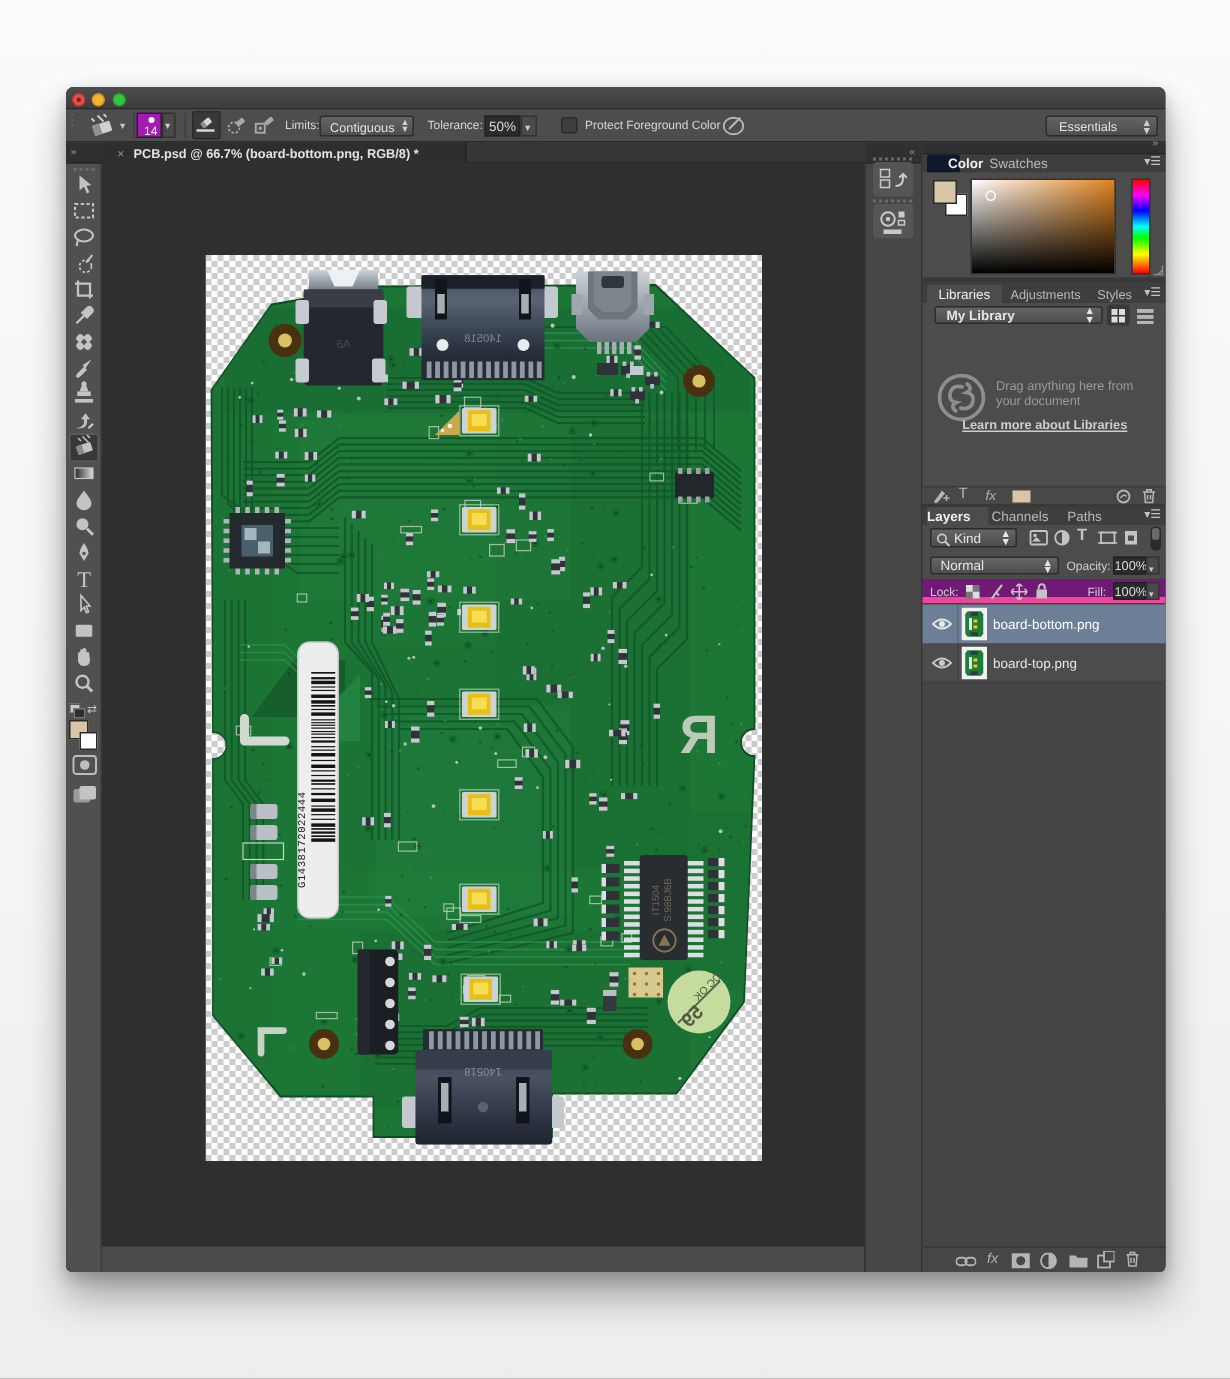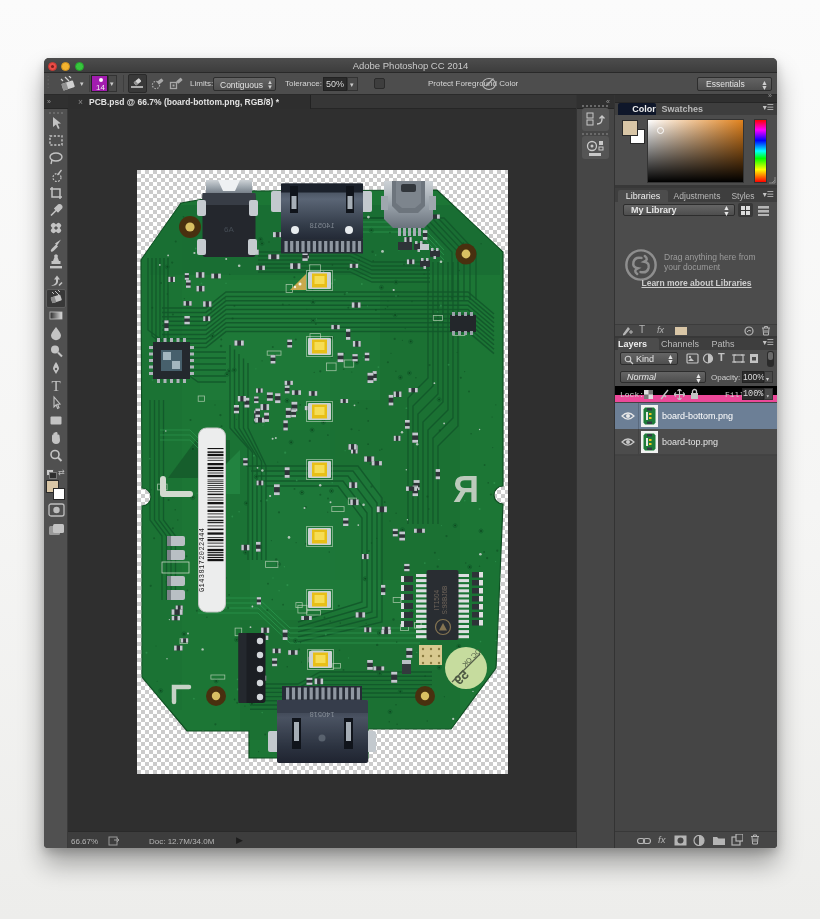--- a/index.html
+++ b/index.html
@@ -24,21 +24,20 @@
 .panels { position:absolute; left:570px; top:37px; width:163px; height:753px; background:#424242; border-left:1px solid #333; }
 svg { display:block; }
 </style></head><body>
 
 <div class="win">
   <div class="titlebar">
     <div class="tl" style="left:4px; background:#ed4d47; border:1px solid #c33a33;"></div>
     <div class="abs" style="left:7px; top:6.5px; width:3px; height:3px; border-radius:50%; background:#7c1f1d;"></div>
     <div class="tl" style="left:17.3px; background:#f3b32f; border:1px solid #d1921f;"></div>
     <div class="tl" style="left:30.5px; background:#38c53e; border:1px solid #24a32c;"></div>
-    <div class="title">Adobe Photoshop CC 2014</div>
   </div>
 
   <div class="opts">
     <div class="abs" style="left:3px; top:3px; color:#6e6e6e; font-size:8px; line-height:4px;">:<br>:<br>:</div>
     <svg class="abs" style="left:13px; top:3px;" width="22" height="16" viewBox="0 0 22 16">
         <g transform="rotate(-18 11 9)">
           <rect x="5" y="6" width="12" height="7" rx="1" fill="#d0d0d0"></rect>
           <rect x="5" y="6" width="5" height="7" fill="#909090"></rect>
         </g>
         <path d="M8,1 L12,5 M12,0 L14,2 M4,3 L6,5" stroke="#d0d0d0" stroke-width="1.2"></path>
@@ -78,21 +77,21 @@
     <div class="drop" style="left:169px; top:4px; width:63px; height:14px;">
         <span style="position:absolute;left:6px;top:2px;">Contiguous</span>
         <span class="ud" style="right:2px;top:2px;font-size:6px;">▲<br>▼</span>
       </div>
     <div class="lbl" style="left:241px;">Tolerance:</div>
     <div class="darkbox" style="left:279px; top:4px; width:24px; height:14px; line-height:13px;">50%</div>
     <div class="abs" style="left:303px; top:4px; width:11px; height:14px; background:#4a4a4a; border:1px solid #333;">
         <span style="position:absolute;left:2px;top:3px;font-size:7px;color:#ccc;">▾</span>
       </div>
     <div class="abs" style="left:330px; top:5px; width:11px; height:11px; background:#3e3e3e; border:1px solid #2b2b2b; border-radius:2px;"></div>
-    <div class="lbl" style="left:346px; font-size:8px;margin-left:38px;">Protect Foreground Color</div>
+    <div class="lbl" style="left:346px; font-size:8px;">Protect Foreground Color</div>
     <svg class="abs" style="left:437px; top:4px;" width="16" height="14" viewBox="0 0 16 14">
         <ellipse cx="8" cy="7" rx="6.5" ry="5.5" fill="none" stroke="#b9b9b9" stroke-width="1.2"></ellipse>
         <path d="M5,9 L11,3 M11,3 l1.5,-1.5" stroke="#b9b9b9" stroke-width="1.3"></path>
       </svg>
     <div class="drop" style="left:653px; top:4px; width:75px; height:14px;">
         <span style="position:absolute;left:8px;top:1px;">Essentials</span>
         <span class="ud">▲<br>▼</span>
       </div>
   </div>
 
@@ -1508,29 +1507,20 @@
 <g transform="translate(324,507) rotate(-45) scale(-1,1)">
             <text font-family="Liberation Sans" font-size="13" font-weight="bold" fill="#4e5a44" text-anchor="middle" y="5">59</text>
           </g>
 <g transform="translate(335,488) rotate(-45) scale(-1,1)">
             <text font-family="Liberation Sans" font-size="7" fill="#4e5a44" text-anchor="middle" y="2">QC OK</text>
           </g>
 <path d="M37,532 L37,517 L52,517" fill="none" stroke="#c6d2c6" stroke-width="4.5" stroke-linecap="round"></path>
 </svg>
       </div>
   </div>
-  <div class="status">
-    <span class="abs" style="left:3px; top:5px;">66.67%</span>
-    <svg class="abs" style="left:40px; top:4px;" width="12" height="10" viewBox="0 0 12 10">
-        <rect x="1" y="1" width="8" height="8" fill="none" stroke="#9a9a9a"></rect>
-        <path d="M6,4 L11,4 M9,2 L11,4 L9,6" stroke="#9a9a9a" fill="none"></path>
-      </svg>
-    <span class="abs" style="left:81px; top:5px;">Doc: 12.7M/34.0M</span>
-    <span class="abs" style="left:168px; top:3px; color:#1c1c1c; font-size:9px;">▶</span>
-  </div>
 
   <div class="dock">
     <div class="abs" style="left:0; top:0; width:38px; height:14px; background:#303030; border-bottom:1px solid #262626; color:#9a9a9a; font-size:7px; line-height:14px; text-align:right; padding-right:5px;">«</div>
     <div class="abs" style="left:5px; top:10px; width:26px; height:3px; border-top:2px dotted #6a6a6a;"></div>
     <div class="abs" style="left:5px; top:13px; width:27px; height:23px; background:#555555; border-radius:3px;">
       <svg width="27" height="24" viewBox="0 0 27 24">
           <rect x="5" y="5" width="6" height="5" fill="none" stroke="#c9c9c9"></rect>
           <rect x="5" y="12" width="6" height="5" fill="none" stroke="#c9c9c9"></rect>
           <path d="M15,16 q5,0 5,-5 l0,-3 m-2.5,2.5 l2.5,-2.5 2.5,2.5" fill="none" stroke="#c9c9c9" stroke-width="1.4"></path>
         </svg>
@@ -1545,22 +1535,22 @@
           <rect x="7" y="17" width="12" height="3" fill="#c9c9c9"></rect>
         </svg>
     </div>
   </div>
 
   <div class="panels">
 <div class="abs" style="left:0;top:0;width:163px;height:8px;background:#303030;border-bottom:1px solid #262626;">
         <span class="abs" style="right:6px;top:-3px;color:#9a9a9a;font-size:7px;">»</span>
       </div>
 <div class="abs" style="left:0;top:8px;width:163px;height:12px;background:#3e3e3e;">
-        <div class="abs" style="left:3px;top:0;width:38px;height:12px;background:#0f172a;border-radius:2px 2px 0 0;color:#eee;font-weight:bold;font-size:9px;text-align:center;line-height:12px;padding-left:14px;">Color</div>
-        <div class="abs" style="left:40px;top:0;width:48px;height:12px;color:#b9b9b9;font-size:9px;text-align:right;line-height:12px;font-weight:bold;">Swatches</div>
+        <div class="abs" style="left:3px;top:0;width:22px;height:12px;background:#0f172a;border-radius:2px 2px 0 0;color:#eee;font-weight:bold;font-size:9px;text-align:center;line-height:12px;padding-left:14px;">Color</div>
+        <div class="abs" style="left:40px;top:0;width:48px;height:12px;color:#b9b9b9;font-size:9px;text-align:center;line-height:12px;">Swatches</div>
         <div class="abs" style="right:4px;top:3px;color:#c3c3c3;font-size:8px;line-height:3px;">▾☰</div>
       </div>
 <div class="abs" style="left:0;top:20px;width:163px;height:70px;background:#4c4c4c;">
         <div class="abs" style="left:15px;top:14px;width:15px;height:15px;background:#fff;border:1px solid #2a2a2a;"></div>
         <div class="abs" style="left:7px;top:5px;width:16px;height:16px;background:#d9c6a6;border:1px solid #2a2a2a;"></div>
         <div class="abs" style="left:32px;top:4px;width:97px;height:64px;border:1px solid #333;background:linear-gradient(to bottom,rgba(0,0,0,0) 0%,#000 100%),linear-gradient(to right,#ffffff 0%,#e0821e 100%);"></div>
         <div class="abs" style="left:42px;top:12px;width:7px;height:7px;border:1.5px solid #fff;border-radius:50%;"></div>
         <div class="abs" style="left:139px;top:4px;width:13px;height:64px;background:linear-gradient(180deg,#f00 0%,#f0f 16%,#00f 33%,#0ff 50%,#0f0 62%,#ff0 80%,#f00 100%);border:1px solid #333;"></div>
         <div class="abs" style="left:132px;top:73px;width:0;height:0;border-left:4px solid #e8e8e8;border-top:3px solid transparent;border-bottom:3px solid transparent;"></div>
         <svg class="abs" style="right:2px;bottom:1px;" width="8" height="8">
@@ -1651,30 +1641,30 @@
         <svg class="abs" style="left:133px;top:3px;" width="12" height="11">
           <rect x="2" y="1" width="8" height="9" fill="#c3c3c3"></rect>
           <rect x="4" y="4" width="4" height="3.5" fill="#4c4c4c"></rect>
         </svg>
         <div class="abs" style="left:152px;top:1px;width:7px;height:16px;background:#2b2b2b;border-radius:3px;">
           <div class="abs" style="left:1px;top:1px;width:5px;height:8px;background:#6a6a6a;border-radius:2px;"></div>
         </div>
       </div>
 <div class="abs" style="left:0;top:273px;width:163px;height:18px;background:#4c4c4c;">
         <div class="abs" style="left:5px;top:3px;width:86px;height:12px;background:linear-gradient(#656565,#4e4e4e);border:1px solid #2d2d2d;border-radius:2px;color:#e6e6e6;font-size:9px;">
-          <span class="abs" style="left:6px;top:0px;font-style:italic;">Normal</span>
+          <span class="abs" style="left:6px;top:0px;">Normal</span>
           <span class="abs" style="right:3px;top:1px;font-size:7px;line-height:5px;">▲<br>▼</span>
         </div>
         <span class="abs" style="left:96px;top:5px;color:#cfcfcf;font-size:8px;">Opacity:</span>
         <div class="abs" style="left:127px;top:3px;width:22px;height:12px;background:#2b2b2b;border:1px solid #222;color:#dcdcdc;font-size:8.5px;text-align:center;line-height:11px;">100%</div>
         <div class="abs" style="left:149px;top:3px;width:9px;height:12px;background:#4a4a4a;border:1px solid #333;">
           <span class="abs" style="left:1px;top:3px;font-size:6px;color:#ccc;">▾</span>
         </div>
       </div>
-<div class="abs" style="left:0;top:291px;width:163px;height:16px;background:#000000;border-bottom:7px solid #ec4899;font-family:Liberation Mono, monospace;">
+<div class="abs" style="left:0;top:291px;width:163px;height:16px;background:#701a75;border-bottom:4px solid #ec4899;">
         <span class="abs" style="left:5px;top:4px;color:#cfcfcf;font-size:8px;">Lock:</span>
         <svg class="abs" style="left:28px;top:3px;" width="11" height="11">
           <rect x="1" y="1" width="9" height="9" fill="#777"></rect>
           <rect x="1" y="1" width="4.5" height="4.5" fill="#ddd"></rect>
           <rect x="5.5" y="5.5" width="4.5" height="4.5" fill="#ddd"></rect>
         </svg>
         <svg class="abs" style="left:44px;top:3px;" width="11" height="11">
           <path d="M9,1 L5,6 L3,9 L2,10 M5,6 L7,8" stroke="#c3c3c3" stroke-width="1.4" fill="none"></path>
         </svg>
         <svg class="abs" style="left:59px;top:3px;" width="11" height="11">

